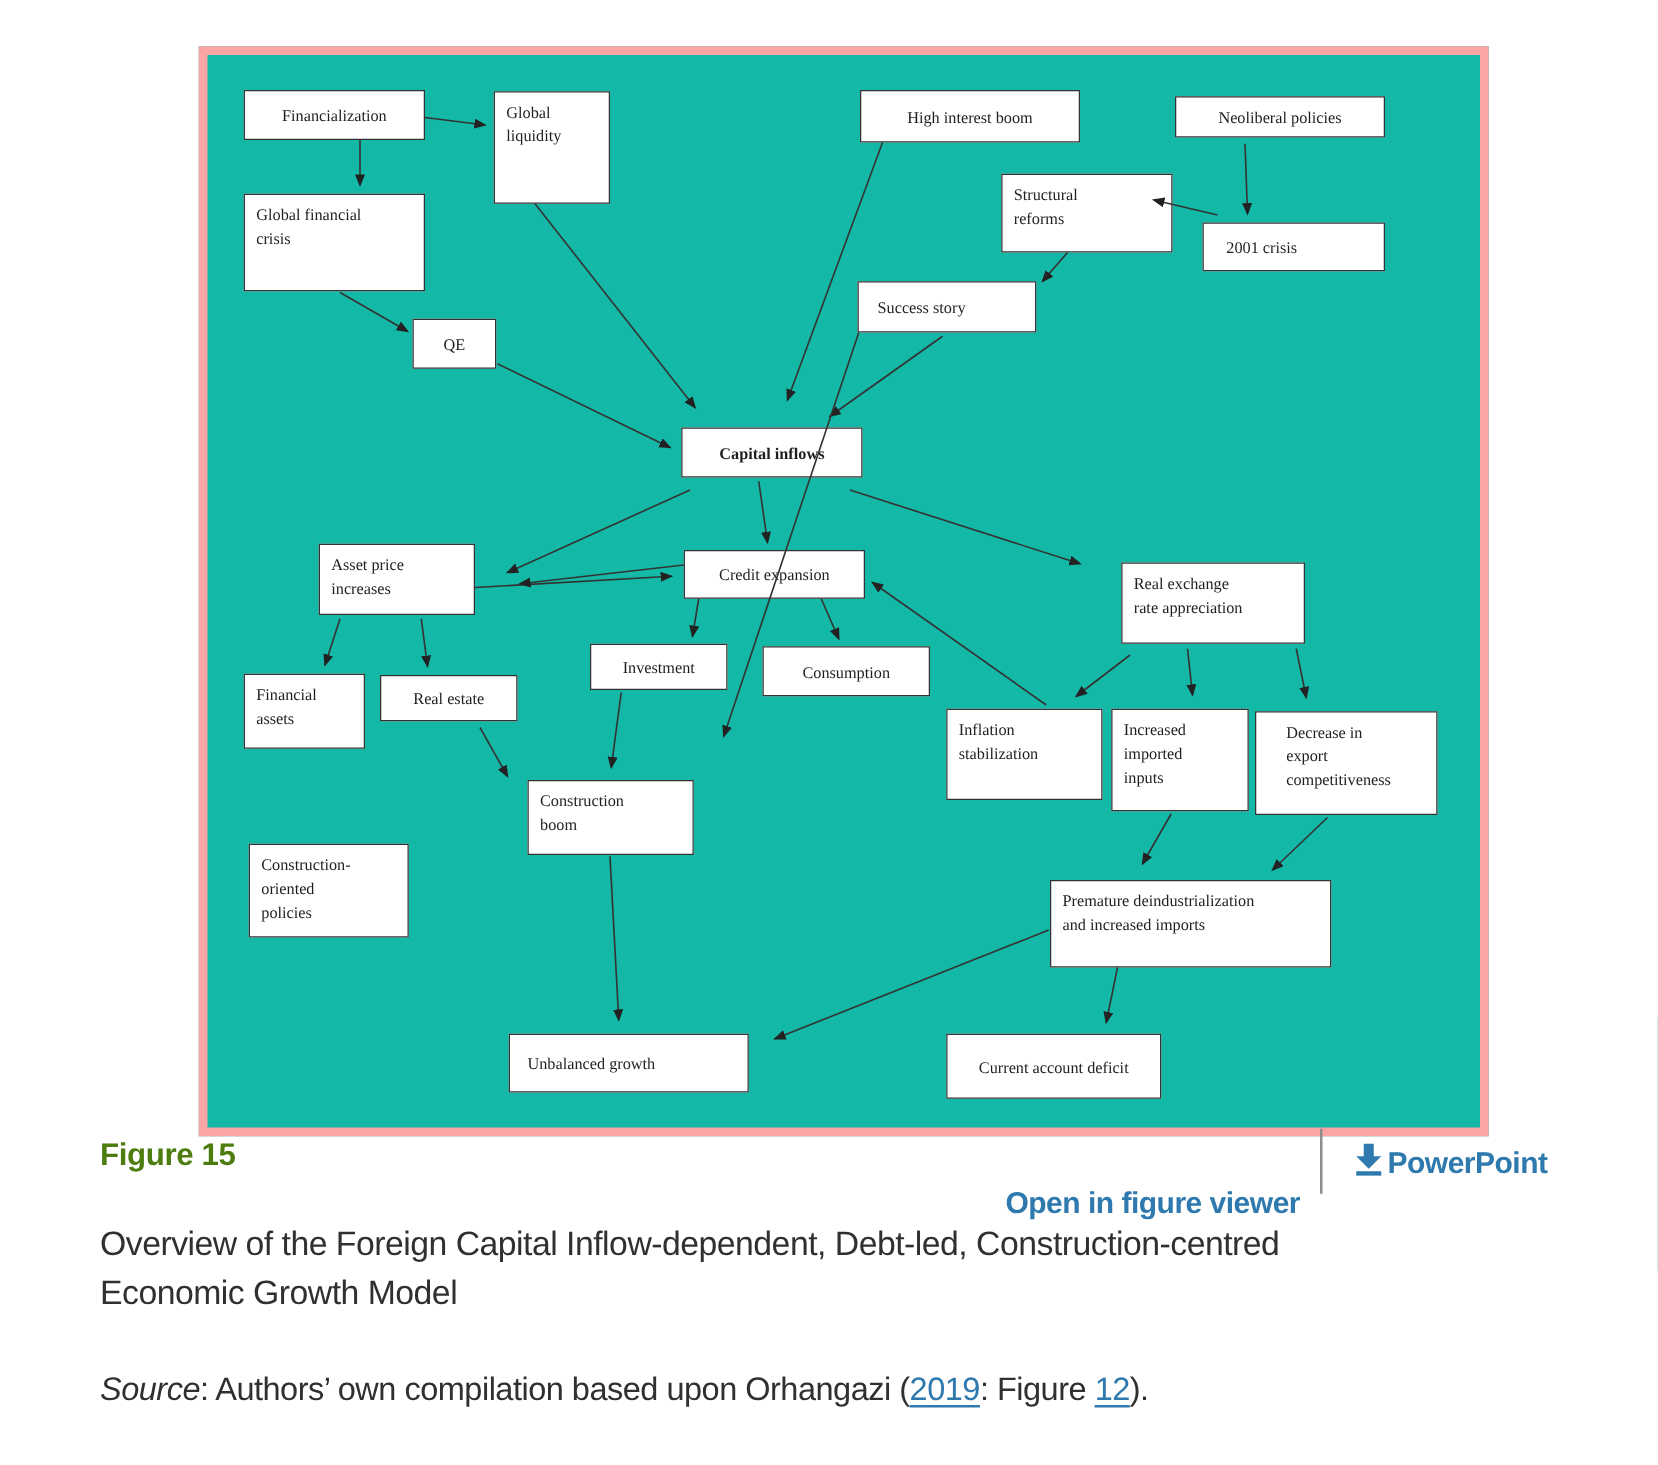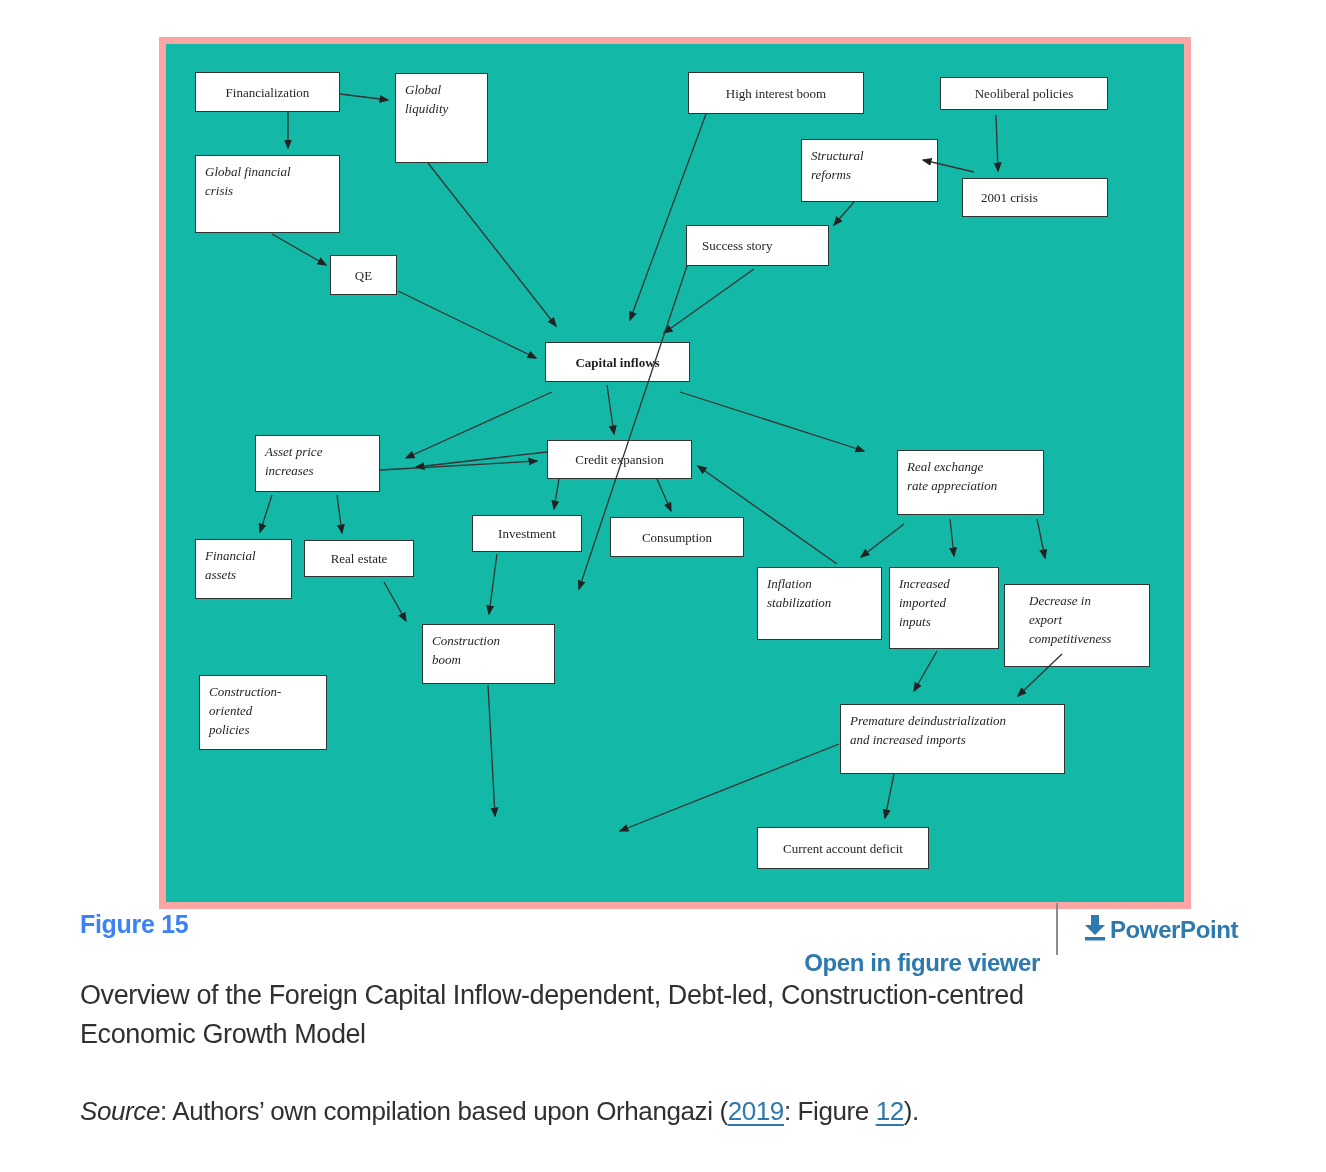--- a/index.html
+++ b/index.html
@@ -6,27 +6,27 @@
   body{width:1326px;height:1172px;position:relative;overflow:hidden;
        font-family:"Liberation Sans",sans-serif;}
   .panel{position:absolute;left:159px;top:37px;width:1018px;height:858px;
          background:#14b8a6;border:7px solid #fca5a5;}
   .node{position:absolute;box-sizing:border-box;border:1.5px solid #333333;
         background:#ffffff;color:#1f1f1f;
         font-family:"Liberation Serif",serif;font-size:13px;line-height:19px;
         display:flex;white-space:pre-line;z-index:1;}
   .node.c{align-items:center;justify-content:center;text-align:center;padding:0 4px;}
   .node.l{align-items:center;justify-content:flex-start;}
-  .node.t{align-items:flex-start;justify-content:flex-start;padding-top:6px;padding-left:9px;padding-right:4px;font-style:italic;}
+  .node.t{align-items:flex-start;justify-content:flex-start;padding-top:6px;padding-left:9px;padding-right:4px;}
   .node.b{font-weight:bold;}
   svg.edges{position:absolute;left:0;top:0;width:1018px;height:858px;
             z-index:2;pointer-events:none;}
   svg.edges line{stroke:#333333;stroke-width:1.3;}
   .fig-label{position:absolute;left:80px;top:910px;font-size:25px;font-weight:700;
-             color:#3b82f6;letter-spacing:-0.3px;}
+             color:#4d7c0f;letter-spacing:-0.3px;}
   .link{color:#2e79ad;text-decoration:none;cursor:pointer;}
   .open-link{position:absolute;right:286px;top:913px;font-size:24px;font-weight:600;
              letter-spacing:-0.4px;margin-top:36px;}
   .divider{position:absolute;left:1056px;top:903px;width:2px;height:52px;background:#8d8d8d;}
   .ppt-link{position:absolute;left:1083px;top:913px;font-size:24px;font-weight:600;
             letter-spacing:-0.4px;display:flex;align-items:center;}
   .dl-icon{margin-right:3px;display:inline-block;}
   .caption{position:absolute;left:80px;top:976px;width:1210px;font-size:27px;
            color:#303030;line-height:39px;letter-spacing:-0.4px;}
   .source{position:absolute;left:80px;top:1096px;font-size:26px;color:#303030;
@@ -97,31 +97,32 @@
     <div class="node t" style="left: 29px; top: 495px; width: 97px; height: 60px;">Financial
 assets</div>
     <div class="node c" style="left: 138px; top: 496px; width: 110px; height: 37px;">Real estate</div>
     <div class="node c" style="left: 306px; top: 471px; width: 110px; height: 37px;">Investment</div>
     <div class="node c" style="left: 444px; top: 473px; width: 134px; height: 40px;">Consumption</div>
     <div class="node t" style="left: 591px; top: 523px; width: 125px; height: 73px;">Inflation
 stabilization</div>
     <div class="node t" style="left: 723px; top: 523px; width: 110px; height: 82px;">Increased
 imported
 inputs</div>
-    <div class="node t" style="left: 838px; top: 540px; width: 146px; height: 83px; padding-left: 24px;">Decrease in
+    <div class="node t" style="left: 838px; top: 525px; width: 146px; height: 83px; padding-left: 24px;">Decrease in
 export
 competitiveness</div>
     <div class="node t" style="left: 256px; top: 580px; width: 133px; height: 60px;">Construction
 boom</div>
     <div class="node t" style="left: 33px; top: 631px; width: 128px; height: 75px;">Construction-
 oriented
 policies</div>
     <div class="node t" style="left: 674px; top: 660px; width: 225px; height: 70px;">Premature deindustrialization
 and increased imports</div>
-    <div class="node c" style="left: 591px; top: 783px; width: 172px; height: 42px; font-family: Liberation Serif, serif;">Current account deficit</div>
+    <div class="node l" style="left: 241px; top: 783px; width: 192px; height: 47px; padding-left: 14px;">Unbalanced growth</div>
+    <div class="node c" style="left: 591px; top: 783px; width: 172px; height: 52px; font-family: Liberation Serif, serif;">Current account deficit</div>
   </div>
 
 <div class="fig-label">Figure 15</div>
 
 <a class="link open-link">Open in figure viewer</a>
 
 <div class="divider"></div>
 
 <a class="link ppt-link">
   <span class="dl-icon">

